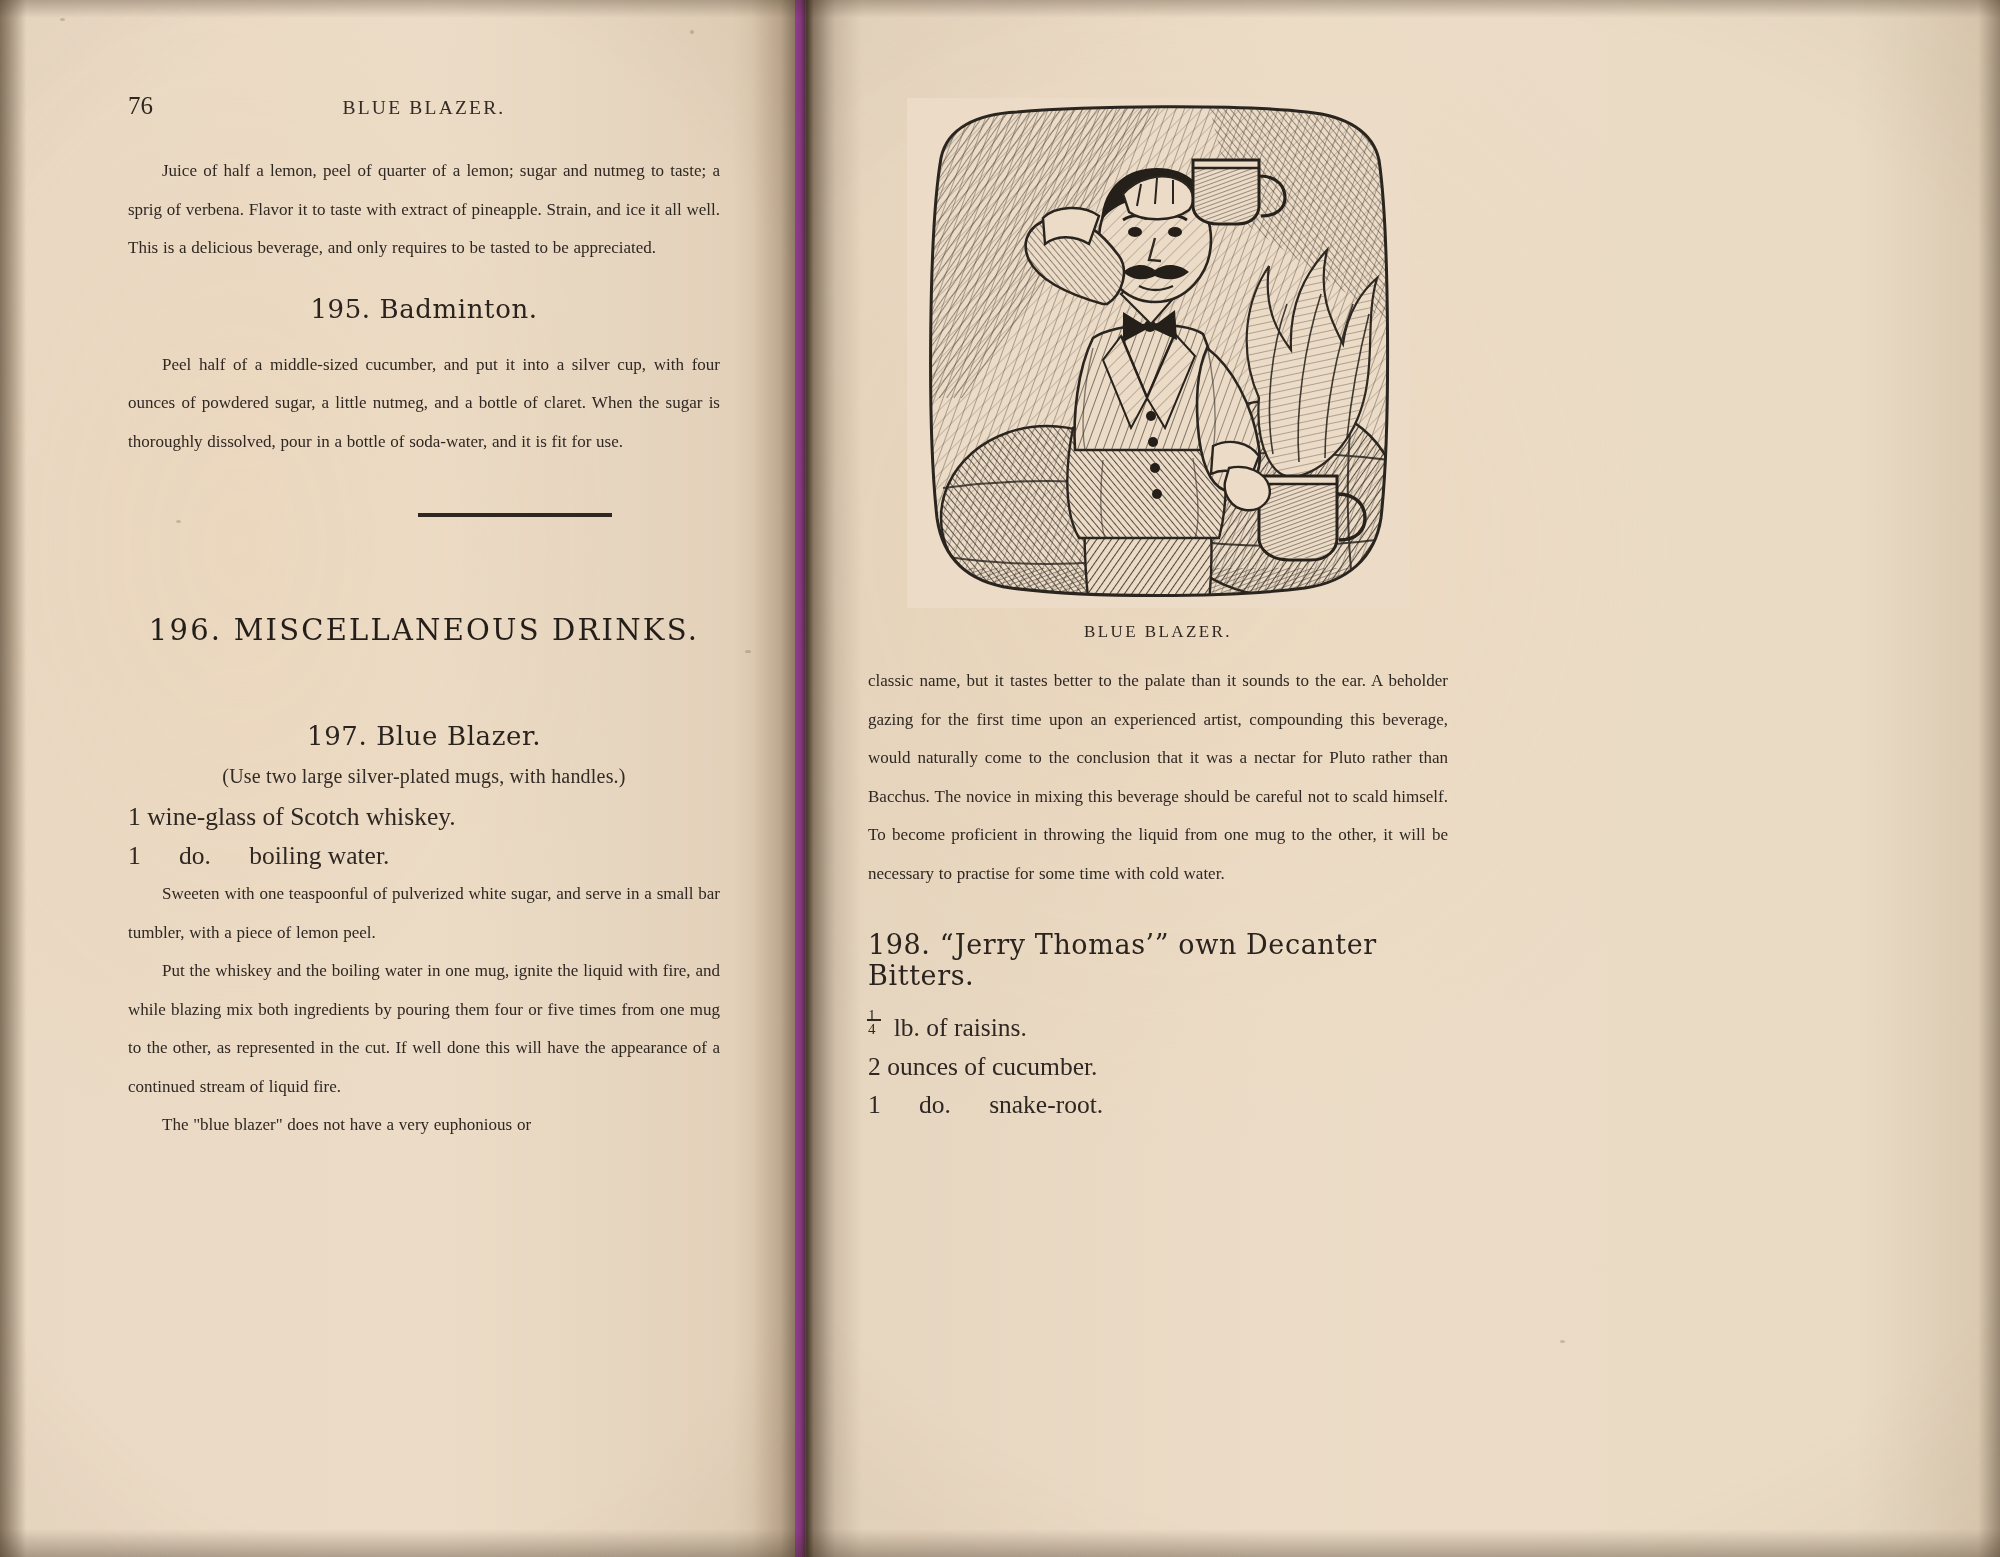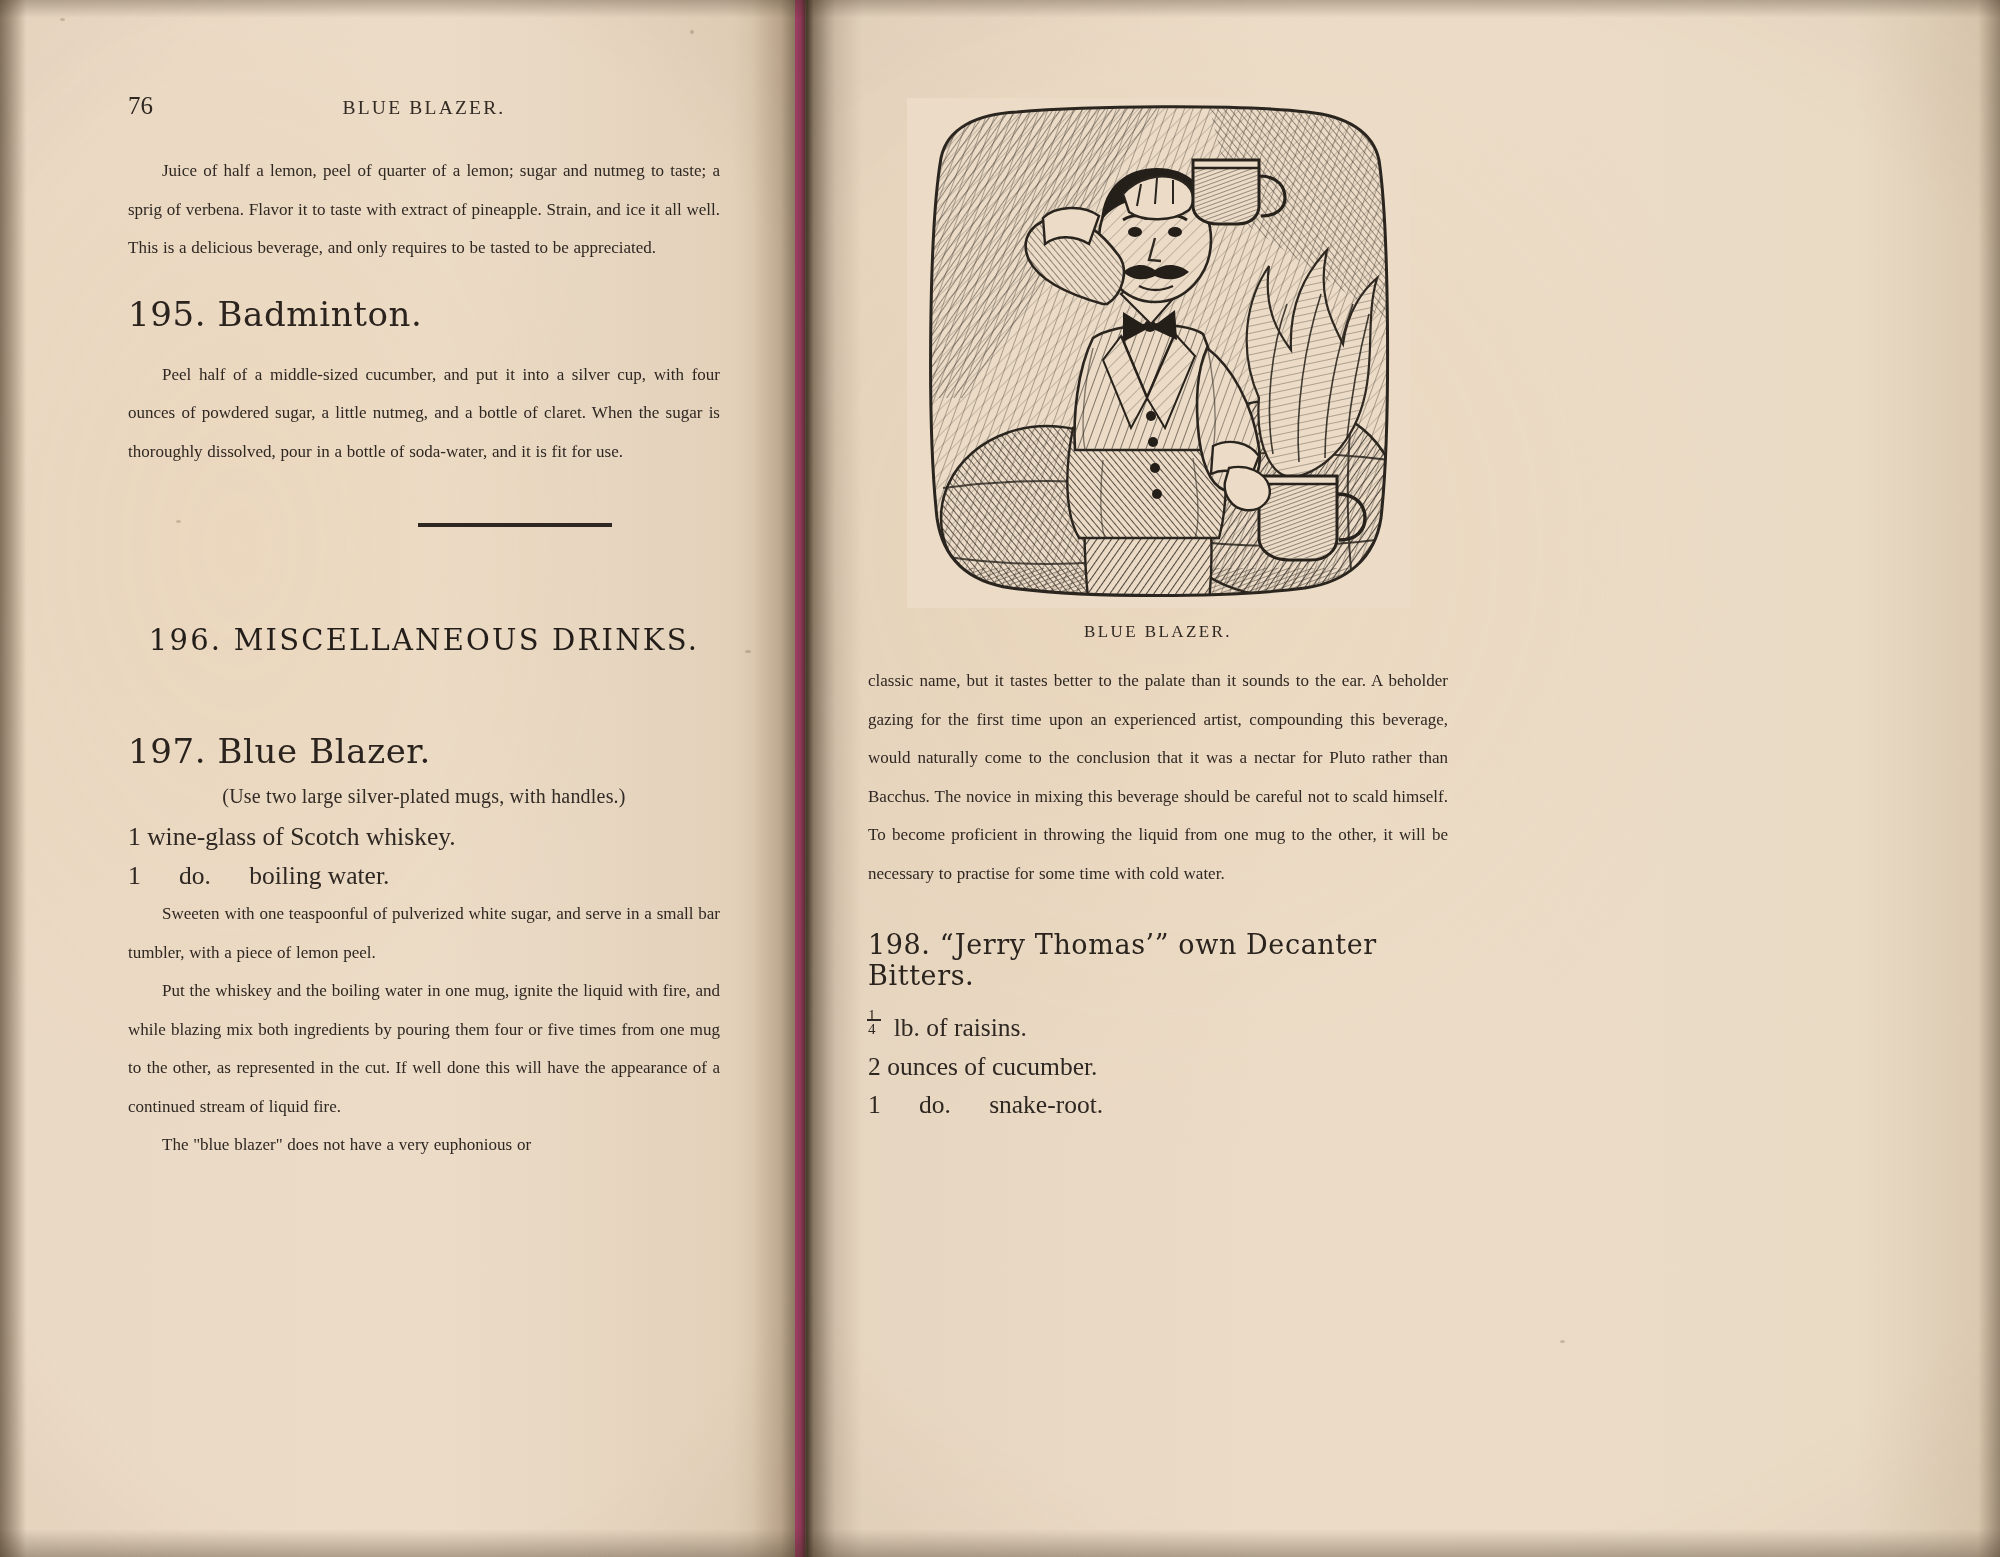--- a/index.html
+++ b/index.html
@@ -8,21 +8,21 @@
     background: #6b6259;
   }
 
   
   .spread {
     position: relative;
     width: 2000px;
     height: 1557px;
     overflow: hidden;
     font-family: "Liberation Serif", "DejaVu Serif", serif;
-    background: #ec4899;
+    background: #d946ef;
   }
 
   .leaf {
     position: absolute;
     top: 0;
     height: 1557px;
     background: #e8d8c3;
   }
 
   .leaf-left  { left: 0;    width: 795px; }
@@ -124,22 +124,22 @@
     line-height: 38.5px;
     text-align: justify;
     text-indent: 34px;
     color: #2e2722;
     word-spacing: .5px;
   }
   p.body + p.body { margin-top: 0; }
   p.noindent { text-indent: 0; }
 
   .recipe-head {
-    text-align: left;
-    font-size: 34px;
+    text-align: center;
+    font-size: 26px;
     letter-spacing: .6px;
     margin: 26px 0 22px 0;
     font-family: "DejaVu Serif", "Liberation Serif", serif;
     font-weight: 400;
     color: #2a231e;
   }
 
   .section-head {
     text-align: center;
     font-size: 29px;

